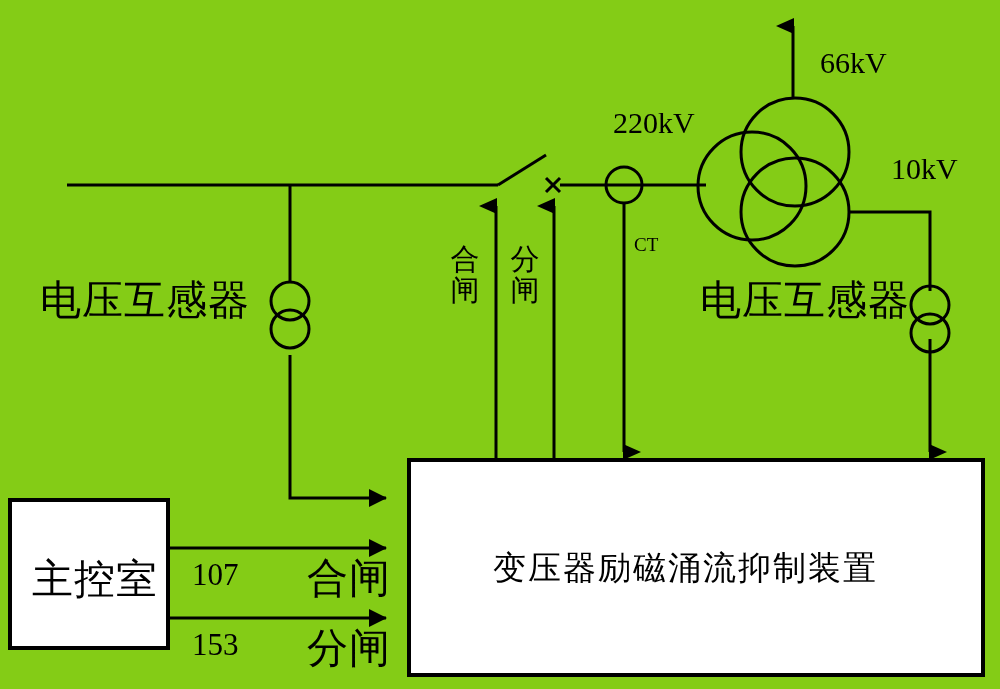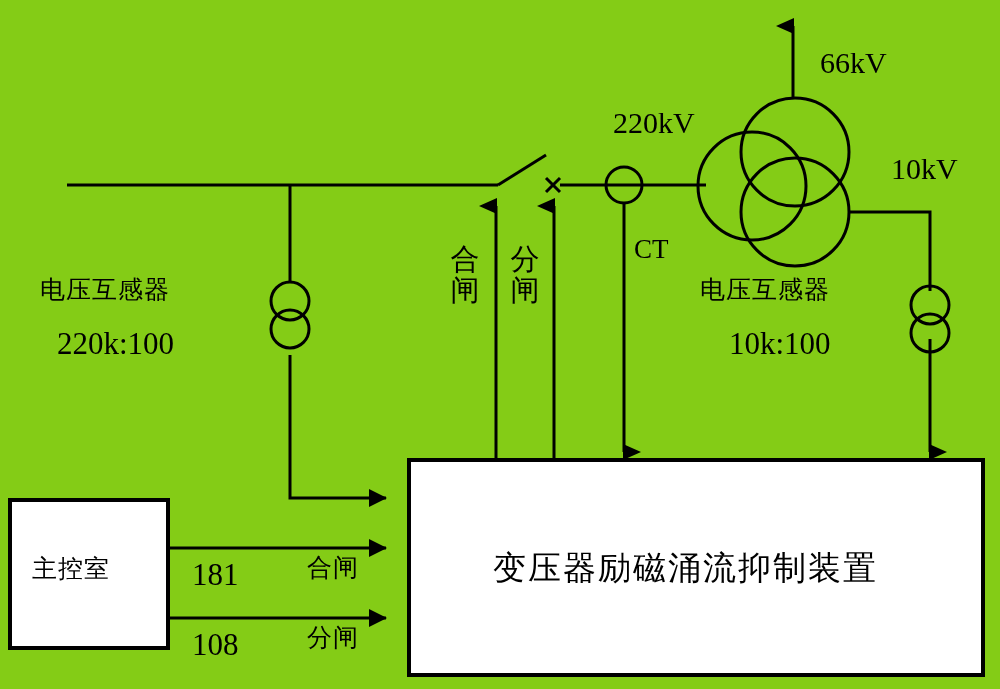--- a/index.html
+++ b/index.html
@@ -21,35 +21,35 @@
     left: 0;
     top: 0;
   }
   .lbl {
     position: absolute;
     color: #000000;
     white-space: pre;
     line-height: 1.12;
   }
   .lbl-cn {
-    font-family: Liberation Mono, monospace;
-    font-size: 25px;
+    font-family: Liberation Serif, serif;
+    font-size: 41px;
     letter-spacing: 1px;
   }
   .lbl-num {
     font-family: "Liberation Serif", "DejaVu Serif", serif;
     font-size: 31px;
   }
   .lbl-kv {
     font-family: "Liberation Serif", "DejaVu Serif", serif;
     font-size: 30px;
   }
   .lbl-ct {
     font-family: "Liberation Serif", "DejaVu Serif", serif;
-    font-size: 27px;
+    font-size: 19px;
   }
   .lbl-vert {
     font-family: "DejaVu Sans", "Liberation Sans", sans-serif;
     font-size: 29px;
     width: 32px;
     text-align: center;
     line-height: 1.08;
   }
   .lbl-box-title {
     font-family: "DejaVu Sans", "Liberation Sans", sans-serif;
@@ -159,34 +159,32 @@
 
   <div class="lbl lbl-kv" style="left:820px; top:46px;">66kV</div>
 
   <div class="lbl lbl-kv" style="left:613px; top:106px;text-align:center;">220kV</div>
 
   <div class="lbl lbl-kv" style="left:891px; top:152px;">10kV</div>
 
   <div class="lbl lbl-ct" style="left:634px; top:234px;">CT</div>
 
   <div class="lbl lbl-cn two-line" style="left:40px; top:278px;">电压互感器</div>
-  <div class="lbl lbl-num" style="left:57px; top:327px;">220k:100</div>
 
   <div class="lbl lbl-cn two-line" style="left:700px; top:278px;">电压互感器</div>
-  <div class="lbl lbl-num" style="left:729px; top:327px;">10k:100</div>
 
   <div class="lbl lbl-vert" style="left:449px; top:244px;"><div>合</div><div>闸</div></div>
 
   <div class="lbl lbl-vert" style="left:509px; top:244px;"><div>分</div><div>闸</div></div>
 
   <div class="lbl lbl-box-title" style="left:462px; top:550px;">变压器励磁涌流抑制装置</div>
 
   <div class="lbl lbl-cn" style="left:32px; top:557px;">主控室</div>
 
-  <div class="lbl lbl-num" style="left:192px; top:558px;">181</div>
+  <div class="lbl lbl-num" style="left:192px; top:558px;">107</div>
 
   <div class="lbl lbl-cn" style="left:290px; top:556px;margin-left:17px;">合闸</div>
 
-  <div class="lbl lbl-num" style="left:192px; top:628px;">108</div>
+  <div class="lbl lbl-num" style="left:192px; top:628px;">153</div>
 
   <div class="lbl lbl-cn" style="left:307px; top:626px;">分闸</div>
 
 </div>
 
 </body></html>

